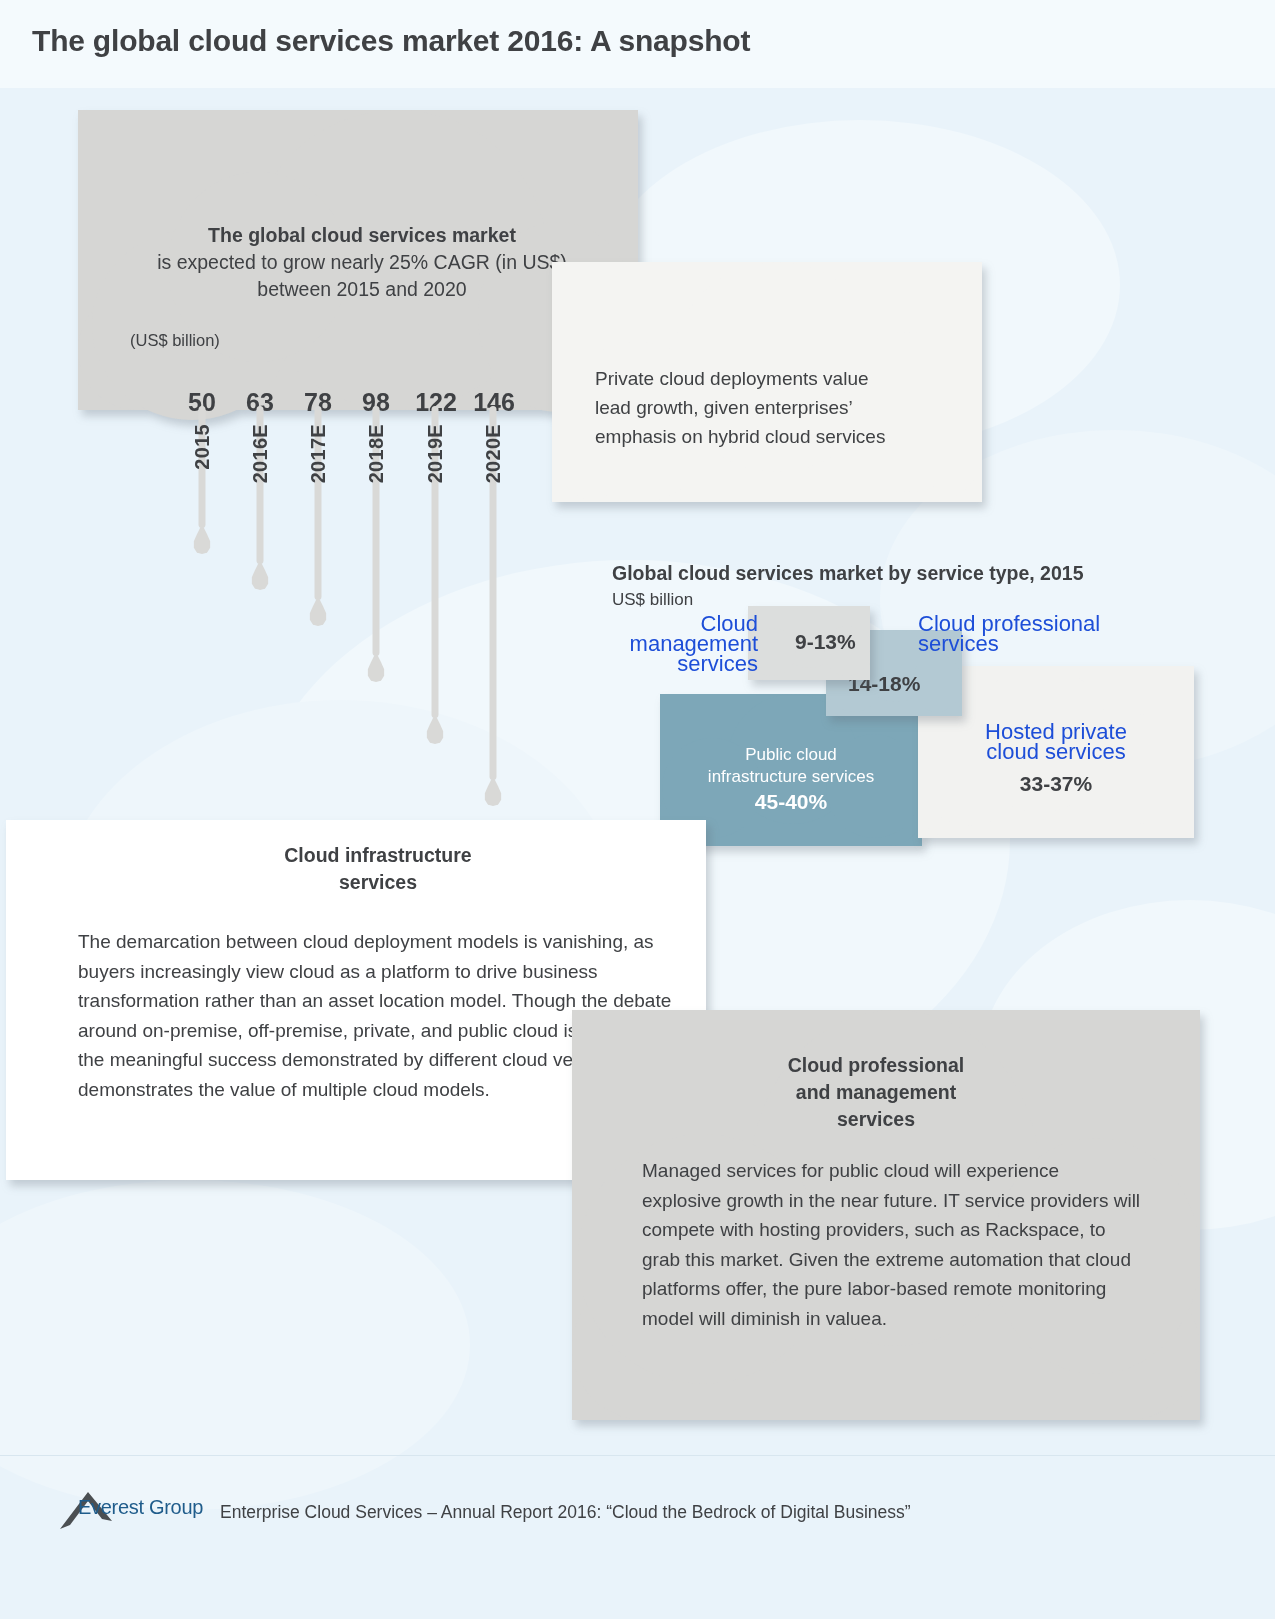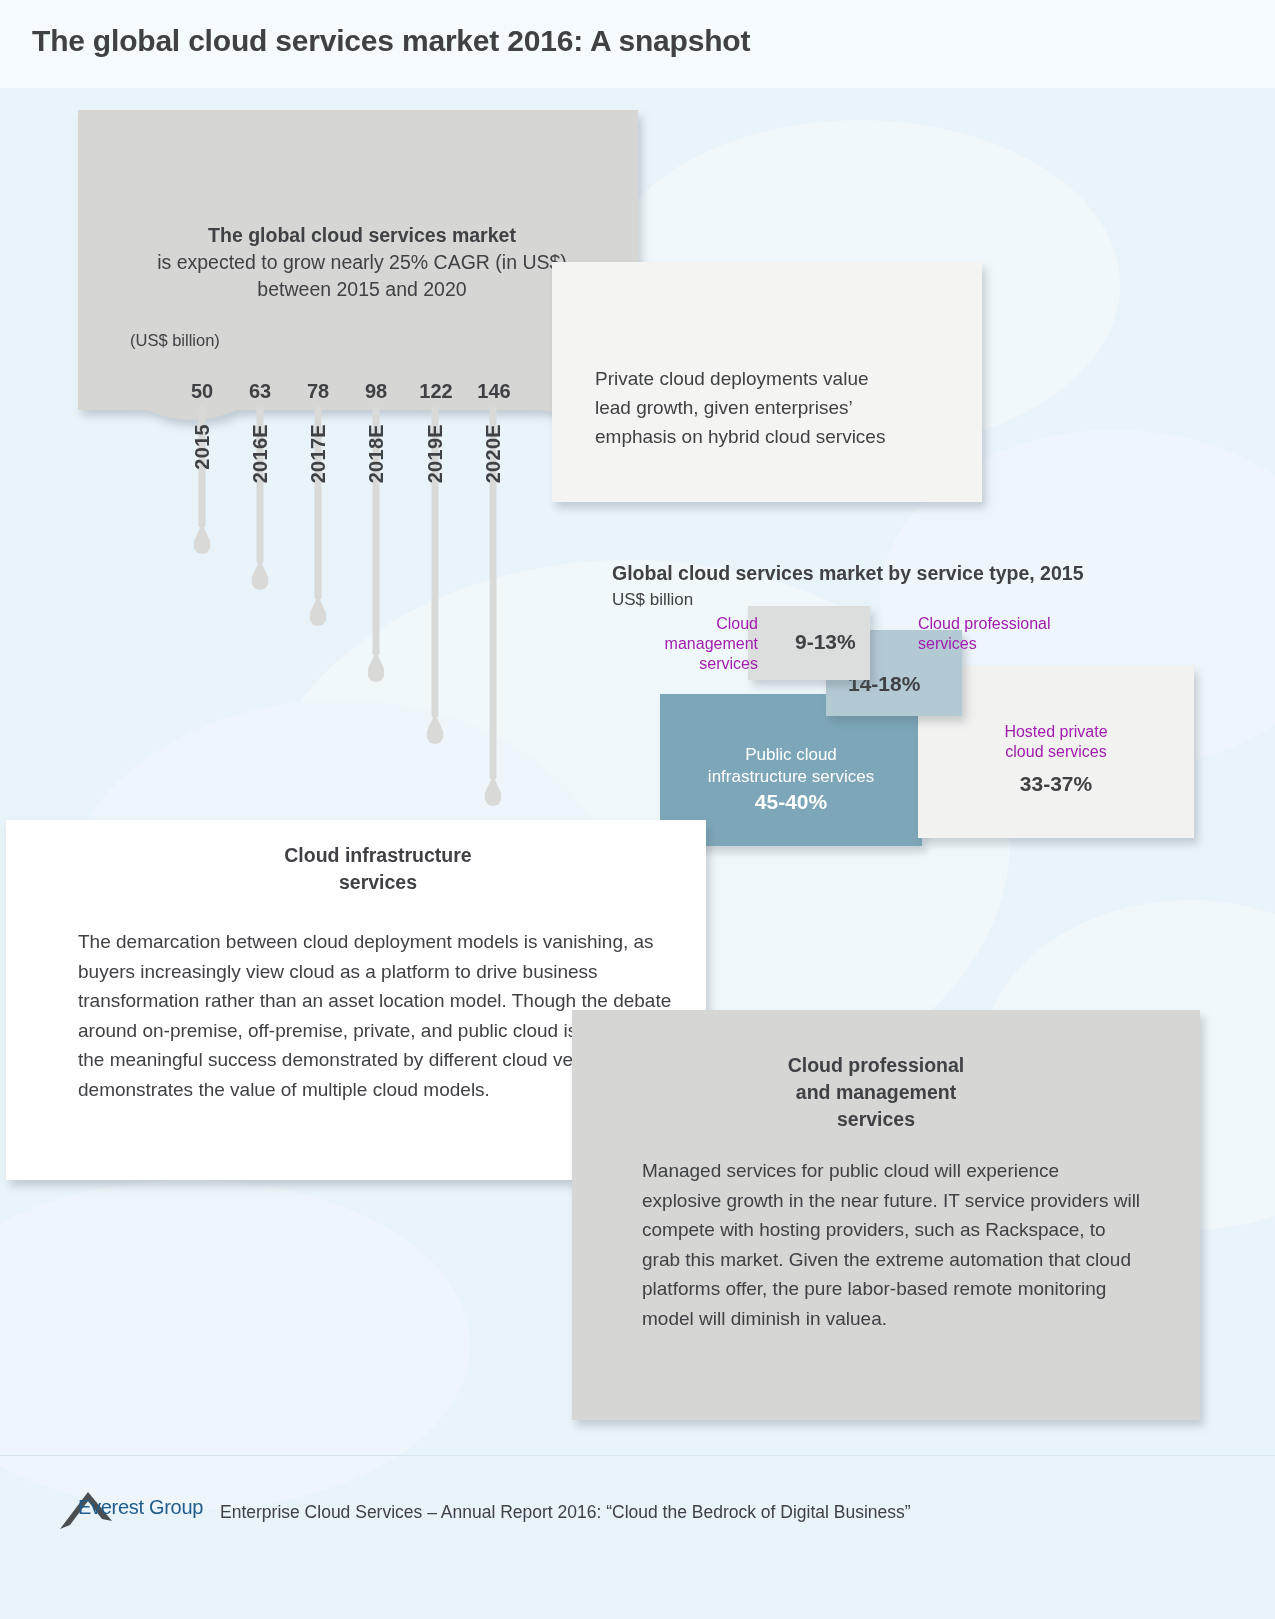--- a/index.html
+++ b/index.html
@@ -83,22 +83,22 @@
 
   
   .values-row {
     position: absolute;
     left: 170px; top: 372px;
     width: 372px;
     height: 28px;
   }
   .values-row .val {
     position: absolute;
-    top: 8px;
-    font-size: 20px;
+    top: 16px;
+    font-size: 25px;
     font-weight: bold;
     color: #3f4144;
     text-align: center;
     transform: translateX(-50%);
   }
 
   
   .stem {
     position: absolute;
     width: 7px;
@@ -144,23 +144,23 @@
     color: #3f4144;
   }
   .svc-sub {
     position: absolute;
     left: 612px; top: 590px;
     font-size: 17px;
     color: #3f4144;
   }
   .svc-lbl {
     position: absolute;
-    font-size: 16px;
+    font-size: 22px;
     line-height: 20px;
-    color: #a21caf;
+    color: #1d4ed8;
   }
   .svc-pct {
     position: absolute;
     font-weight: bold;
     color: #3f4144;
   }
 
   
   .narr-head {
     position: absolute;

